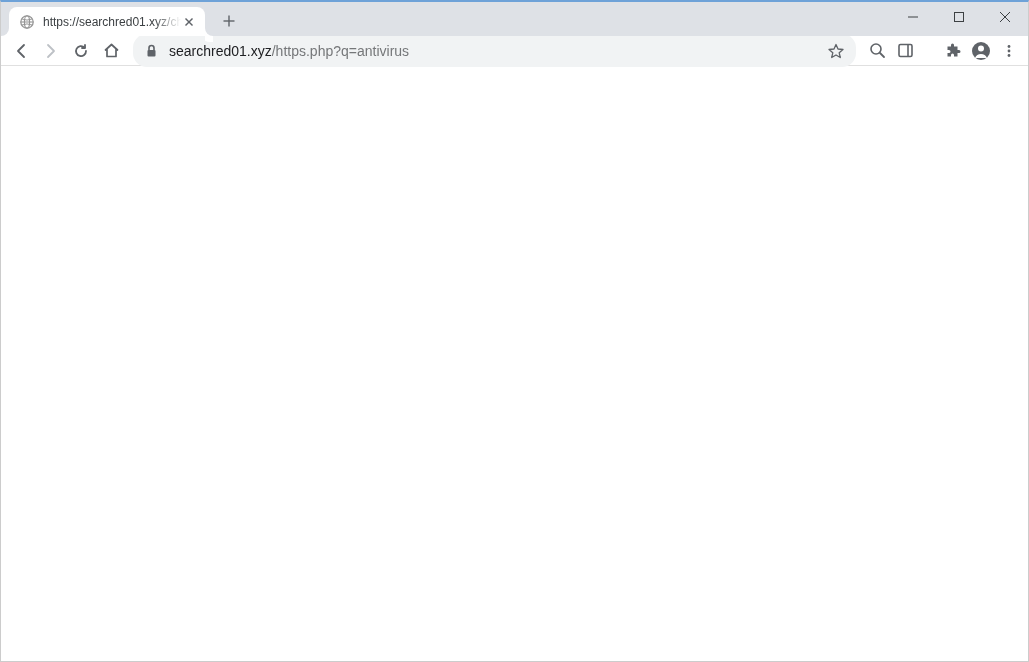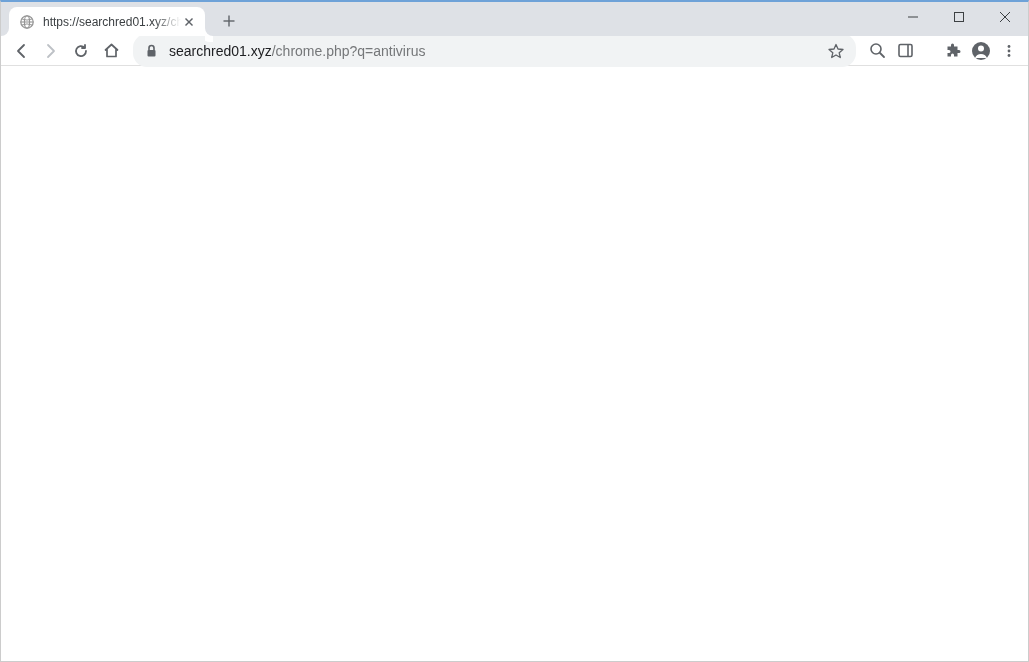--- a/index.html
+++ b/index.html
@@ -309,21 +309,21 @@
 
   <div class="omnibox">
     <span class="site-info">
       <svg width="13" height="13" viewBox="0 0 13 13">
         <rect x="2.5" y="6" width="8" height="6.5" rx="1" fill="#5f6368"></rect>
         <path d="M 4 6 L 4 4 A 2.5 2.5 0 0 1 9 4 L 9 6" fill="none" stroke="#5f6368" stroke-width="1.6"></path>
       </svg>
     </span>
     <span class="url-display">
       <span class="url-host">searchred01.xyz</span>
-        <span class="url-path">/chrome.php?q=antivirus</span>
+        <span class="url-path">/https.php?q=antivirus</span>
     </span>
     <span class="star-btn">
       <svg width="16" height="16" viewBox="0 0 16 16">
         <path d="M 8 1.5 L 10 6 L 15 6.5 L 11.2 9.8 L 12.3 14.5 L 8 12 L 3.7 14.5 L 4.8 9.8 L 1 6.5 L 6 6 Z" fill="none" stroke="#5f6368" stroke-width="1.3" stroke-linejoin="round"></path>
       </svg>
     </span>
   </div>
 
   <div class="toolbar-right">
     <div class="toolbar-btn">

